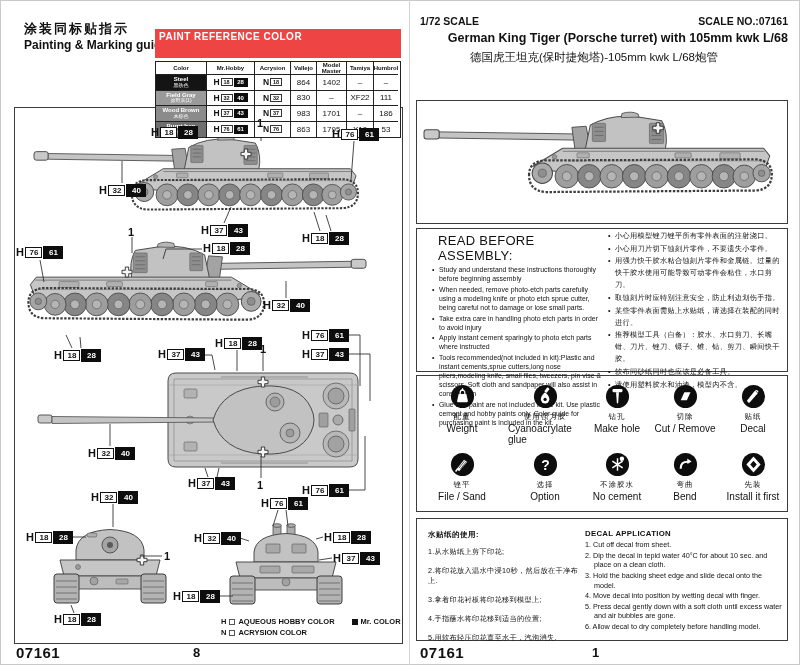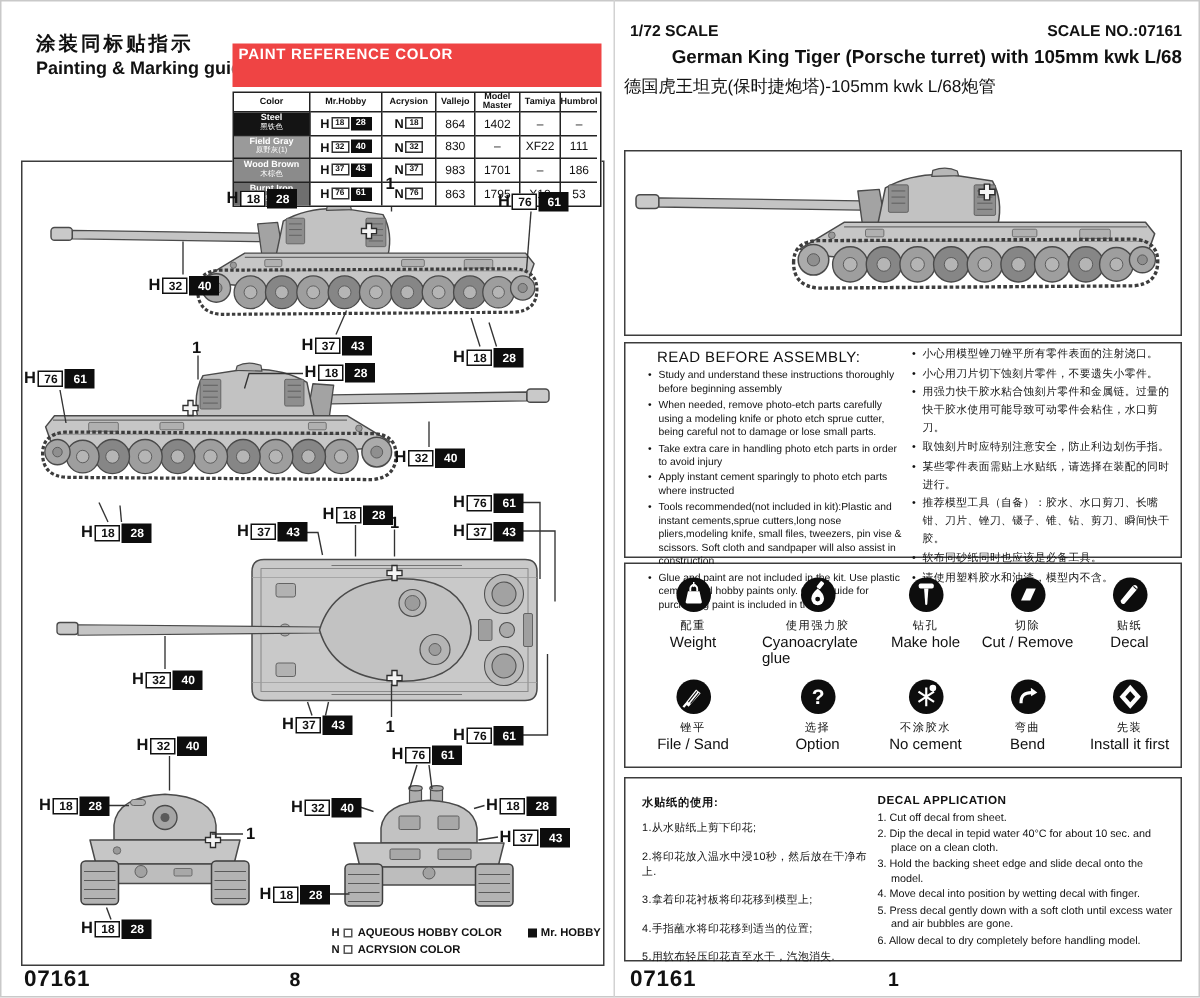--- a/index.html
+++ b/index.html
@@ -40,24 +40,24 @@
   #legend{left:221px;top:617px;font-size:7.5px;font-weight:bold;line-height:1.45}
   #legend .row{display:flex;align-items:center;gap:3px}
   .lbx{display:inline-block;width:6px;height:6px;border:1px solid #555;background:#fff}
   .sq{display:inline-block;width:6px;height:6px;background:#111;margin-left:14px}
   .ft-item{font-size:15px;font-weight:bold;letter-spacing:.5px}
   .ft-page{font-size:13px;font-weight:bold}
   
   #rp-scale{left:420px;top:15px;font-size:10.5px;font-weight:bold}
   #rp-item{right:12px;top:15px;font-size:10.5px;font-weight:bold}
   #rp-title-en{left:416px;top:31px;width:372px;text-align:right;font-size:12.5px;font-weight:bold}
-  #rp-title-cn{left:416px;top:50px;width:356px;text-align:left;font-size:11.5px}
+  #rp-title-cn{left:416px;top:50px;width:356px;text-align:center;font-size:11.5px}
   
   #rb-en{left:432px;top:233px;width:172px}
-  #rb-en h3{font-size:10px;font-weight:normal;letter-spacing:.3px;margin:0 0 2px 6px}
+  #rb-en h3{font-size:13px;font-weight:normal;letter-spacing:.3px;margin:0 0 2px 6px}
   .rb{display:flex;gap:3px;font-size:6.9px;line-height:1.32;margin-bottom:1.5px}
   .rb .blt{flex:0 0 4px}
   #rb-cn{left:608px;top:230px;width:176px}
   #rb-cn h3{font-size:13.5px;letter-spacing:3px;font-family:"Liberation Serif",serif;font-weight:bold;margin:0 0 4px 6px}
   .rbc{display:flex;gap:3px;font-size:7.2px;line-height:1.68;letter-spacing:.3px;margin-bottom:.5px}
   .rbc .blt{flex:0 0 4px}
   
   .symrow{position:absolute;left:416px;width:372px;display:grid;grid-template-columns:92px 74px 70px 66px 70px}
   #symrow1{top:384px}
   #symrow2{top:452px}
@@ -514,21 +514,21 @@
       <span class="one" style="left: 257px; top: 479px;">1</span>
       <span class="one" style="left: 164px; top: 550px;">1</span>
     </div>
 
   <div class="abs" id="legend">
     <div class="row">
       <span>H</span>
         <span class="lbx"></span>
       <span>AQUEOUS HOBBY COLOR</span>
       <span class="sq"></span>
-      <span>Mr. HOBBY</span>
+      <span>Mr. COLOR</span>
     </div>
     <div class="row">
       <span>N</span>
         <span class="lbx"></span>
       <span>ACRYSION COLOR</span>
     </div>
   </div>
 
   <div class="abs ft-item" style="left:16px;top:644px">07161</div>
   <div class="abs ft-page" style="left:193px;top:645px">8</div>

